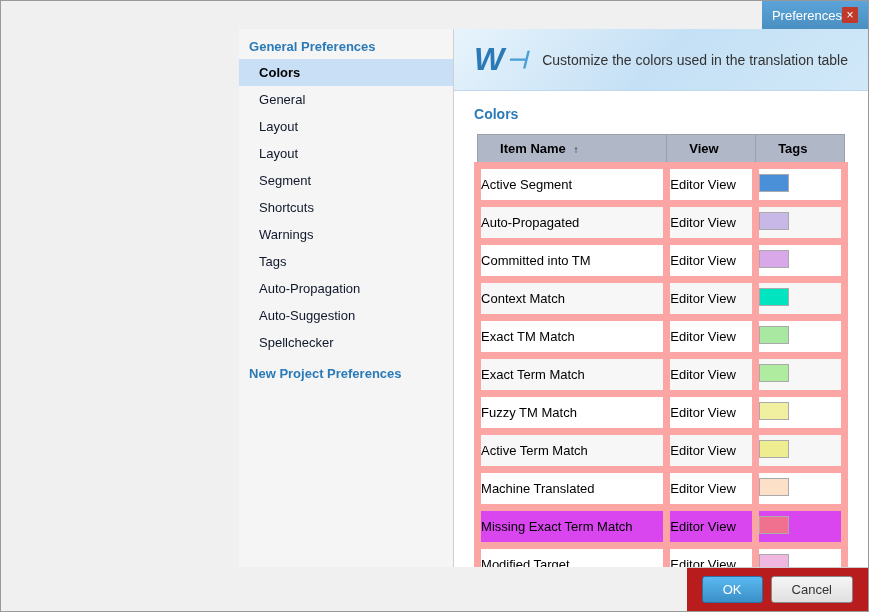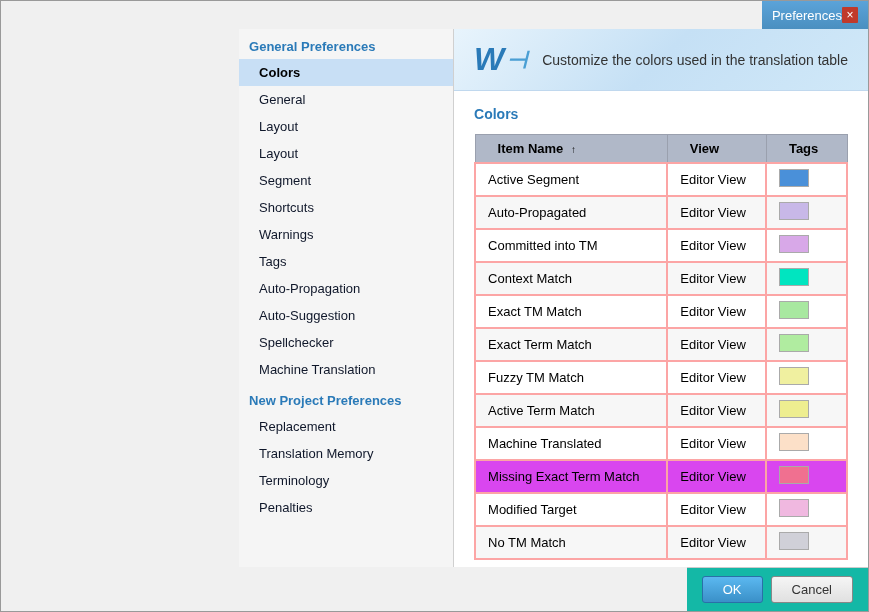--- a/index.html
+++ b/index.html
@@ -138,42 +138,42 @@
     }
     .colors-table th {
       background: #b0b8c8;
       color: #000;
       padding: 6px 22px;
       text-align: left;
       font-weight: bold;
       border: 1px solid #9aa0ae;
     }
     .colors-table td {
-      padding: 5px 12px;
-      border: 2px solid #fca5a5;
+      padding: 5px 0;
+      border: 7px solid #fca5a5;
       background: white;
     }
     .colors-table tr:nth-child(even) td {
       background: #f7f7f7;
     }
     .colors-table tr.selected td {
       background: #d946ef;
     }
     .color-swatch {
       width: 30px;
       height: 18px;
       border: 1px solid #aaa;
       display: inline-block;
     }
     .sort-arrow {
       font-size: 10px;
       margin-left: 4px;
     }
     .dialog-footer {
-      background: #14b8a6;
+      background: #b91c1c;
       border-top: 1px solid #ccc;
       padding: 8px 15px;
       display: flex;
       justify-content: flex-end;
       gap: 8px;
       flex-shrink: 0;
     }
     .btn {
       padding: 5px 20px;
       font-size: 13px;
@@ -210,29 +210,22 @@
           <div class="sidebar-item">General</div>
           <div class="sidebar-item">Layout</div>
           <div class="sidebar-item">Layout</div>
           <div class="sidebar-item">Segment</div>
           <div class="sidebar-item">Shortcuts</div>
           <div class="sidebar-item">Warnings</div>
           <div class="sidebar-item">Tags</div>
           <div class="sidebar-item">Auto-Propagation</div>
           <div class="sidebar-item">Auto-Suggestion</div>
           <div class="sidebar-item">Spellchecker</div>
-          <div class="sidebar-item">Machine Translation</div>
         </div>
       <div class="sidebar-section-title">New Project Preferences</div>
-      <div id="new-project-items">
-          <div class="sidebar-item">Replacement</div>
-          <div class="sidebar-item">Translation Memory</div>
-          <div class="sidebar-item">Terminology</div>
-          <div class="sidebar-item">Penalties</div>
-        </div>
     </div>
 
     <div class="main-content">
       <div class="main-header">
         <div class="logo">
           <span class="logo-w">W</span>
           <span class="logo-dash">⊣</span>
         </div>
         <span class="header-desc">Customize the colors used in the translation table</span>
       </div>

